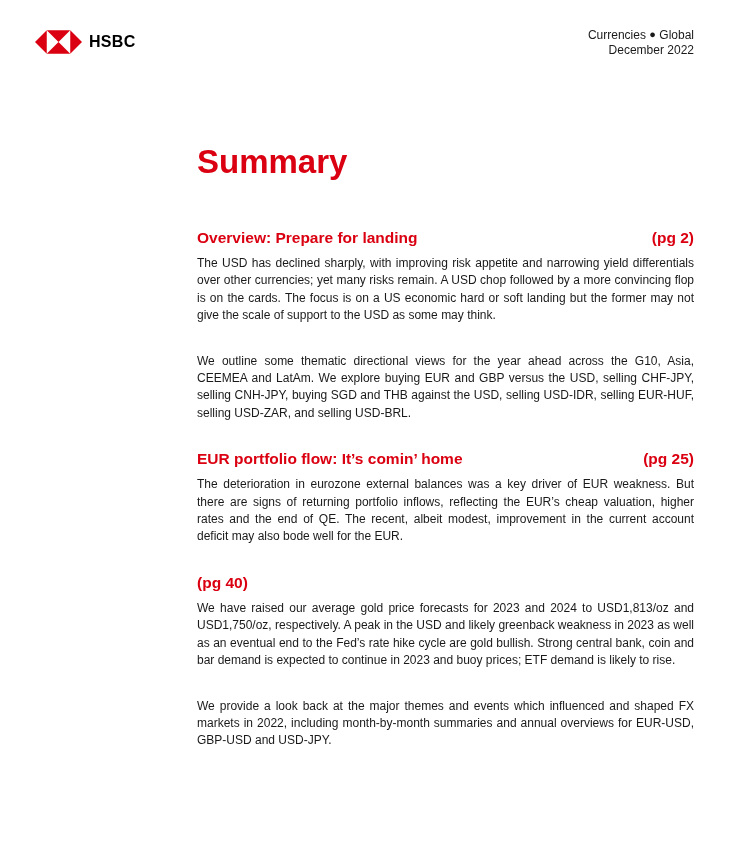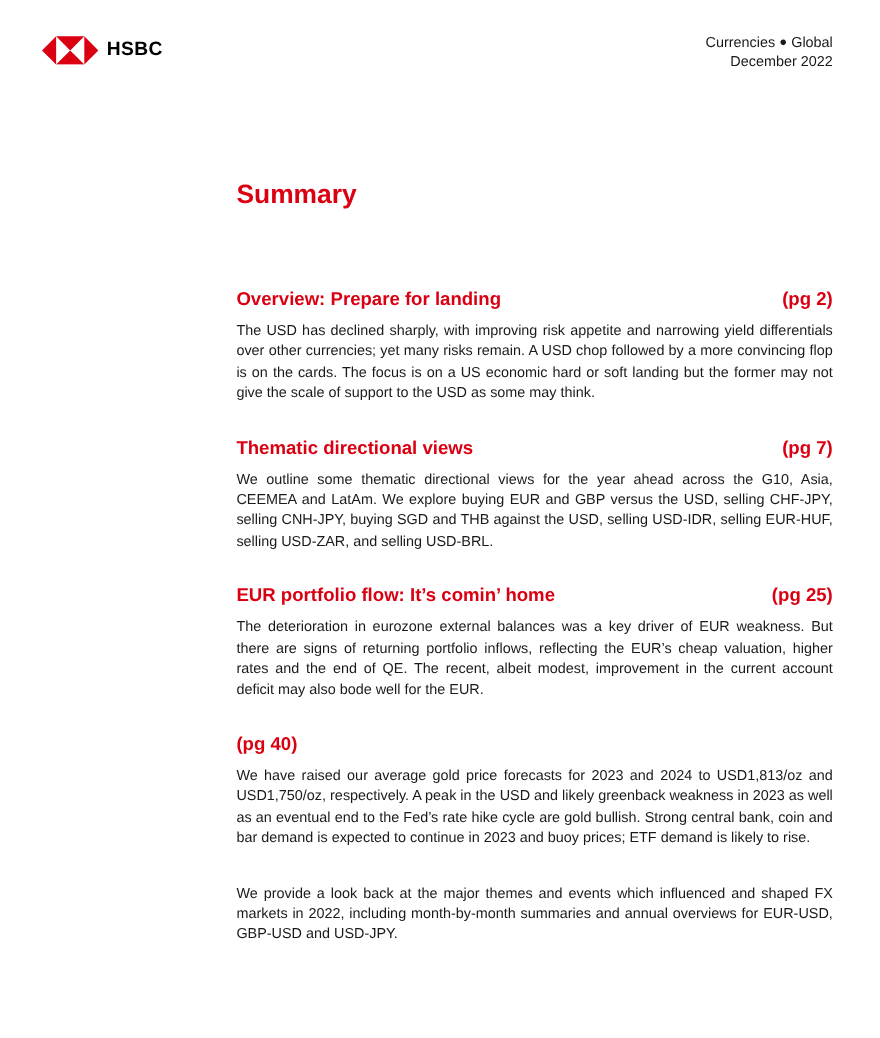--- a/index.html
+++ b/index.html
@@ -41,22 +41,22 @@
   }
   .pub-line .cat { font-weight: normal; }
   .pub-line .bullet { font-size: 11px; position: relative; top: -1px; }
   
   .content {
     position: absolute;
     left: 197px; top: 143px;
     width: 497px;
   }
   .doc-title {
-    margin: 0 0 60px 0;
-    font-size: 22px;
+    margin: 0 0 48px 0;
+    font-size: 33px;
     line-height: 38px;
     font-weight: bold;
     color: #db0011;
     letter-spacing: 0;
   }
   .section-row {
     display: flex;
     justify-content: space-between;
     align-items: baseline;
     margin: 0 0 8px 0;
@@ -101,24 +101,20 @@
 
     <div class="section">
       <div class="section-row">
         <span>Overview: Prepare for landing</span>
         <span>(pg 2)</span>
       </div>
       <p>The USD has declined sharply, with improving risk appetite and narrowing yield differentials over other currencies; yet many risks remain. A USD chop followed by a more convincing flop is on the cards. The focus is on a US economic hard or soft landing but the former may not give the scale of support to the USD as some may think.</p>
     </div>
 
     <div class="section">
-      <div class="section-row">
-        <span>Thematic directional views</span>
-        <span>(pg 7)</span>
-      </div>
       <p>We outline some thematic directional views for the year ahead across the G10, Asia, CEEMEA and LatAm. We explore buying EUR and GBP versus the USD, selling CHF-JPY, selling CNH-JPY, buying SGD and THB against the USD, selling USD-IDR, selling EUR-HUF, selling USD-ZAR, and selling USD-BRL.</p>
     </div>
 
     <div class="section">
       <div class="section-row">
         <span>EUR portfolio flow: It’s comin’ home</span>
         <span>(pg 25)</span>
       </div>
       <p>The deterioration in eurozone external balances was a key driver of EUR weakness. But there are signs of returning portfolio inflows, reflecting the EUR’s cheap valuation, higher rates and the end of QE. The recent, albeit modest, improvement in the current account deficit may also bode well for the EUR.</p>
     </div>

